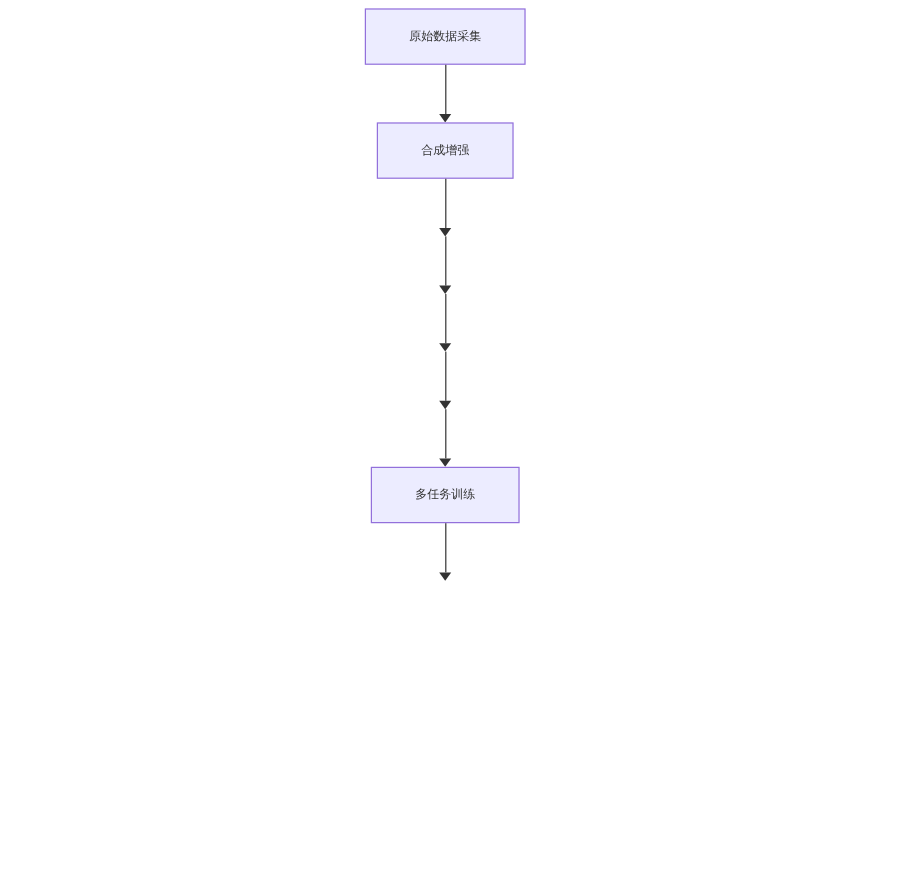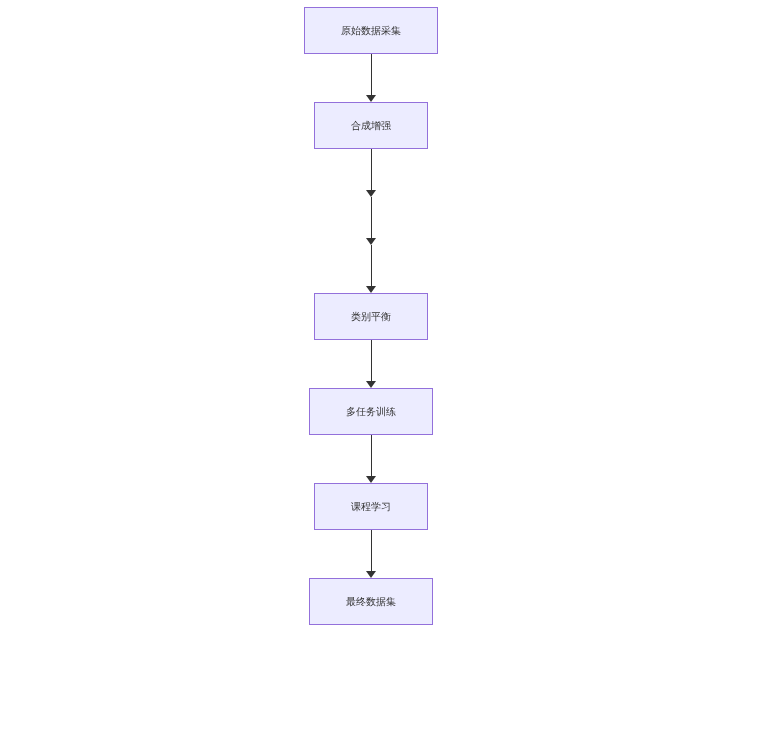--- a/index.html
+++ b/index.html
@@ -91,45 +91,36 @@
       <div class="edge-line"></div>
       <div class="arrowhead"></div>
     </div>
 
 
     <div class="edge">
       <div class="edge-line"></div>
       <div class="arrowhead"></div>
     </div>
 
-    <div class="node">
-      <span>类别平衡</span>
+
+    <div class="edge">
+      <div class="edge-line"></div>
+      <div class="arrowhead"></div>
     </div>
+
 
     <div class="edge">
       <div class="edge-line"></div>
       <div class="arrowhead"></div>
     </div>
 
     <div class="node">
       <span>多任务训练</span>
     </div>
 
     <div class="edge">
       <div class="edge-line"></div>
       <div class="arrowhead"></div>
     </div>
 
-    <div class="node">
-      <span>课程学习</span>
-    </div>
-
-    <div class="edge">
-      <div class="edge-line"></div>
-      <div class="arrowhead"></div>
-    </div>
-
-    <div class="node">
-      <span>最终数据集</span>
-    </div>
 
   </div>
 </div>
 
 </body></html>

